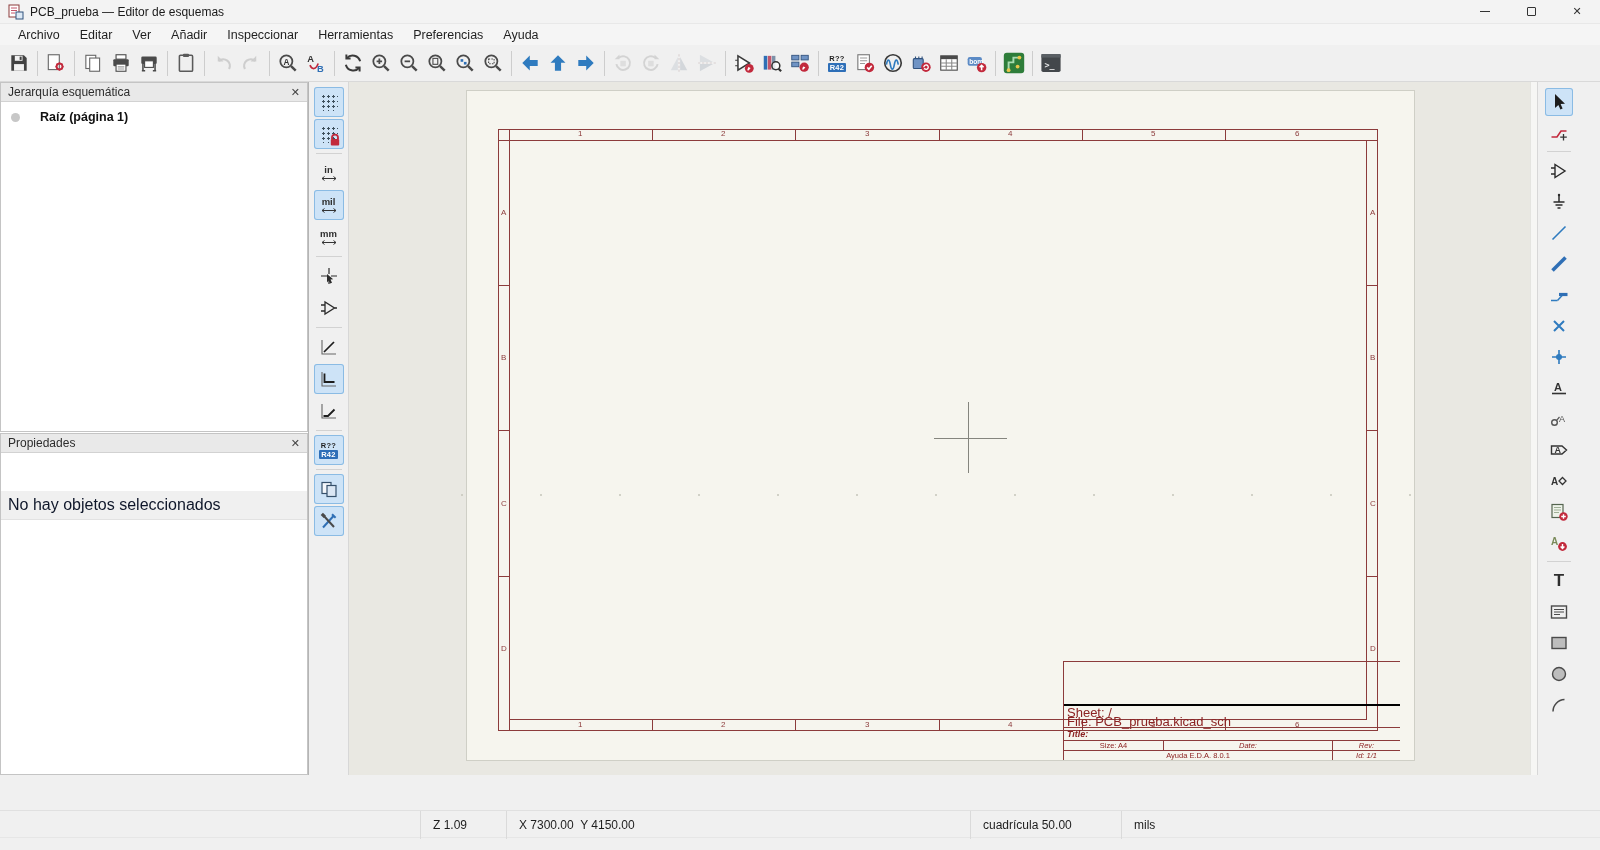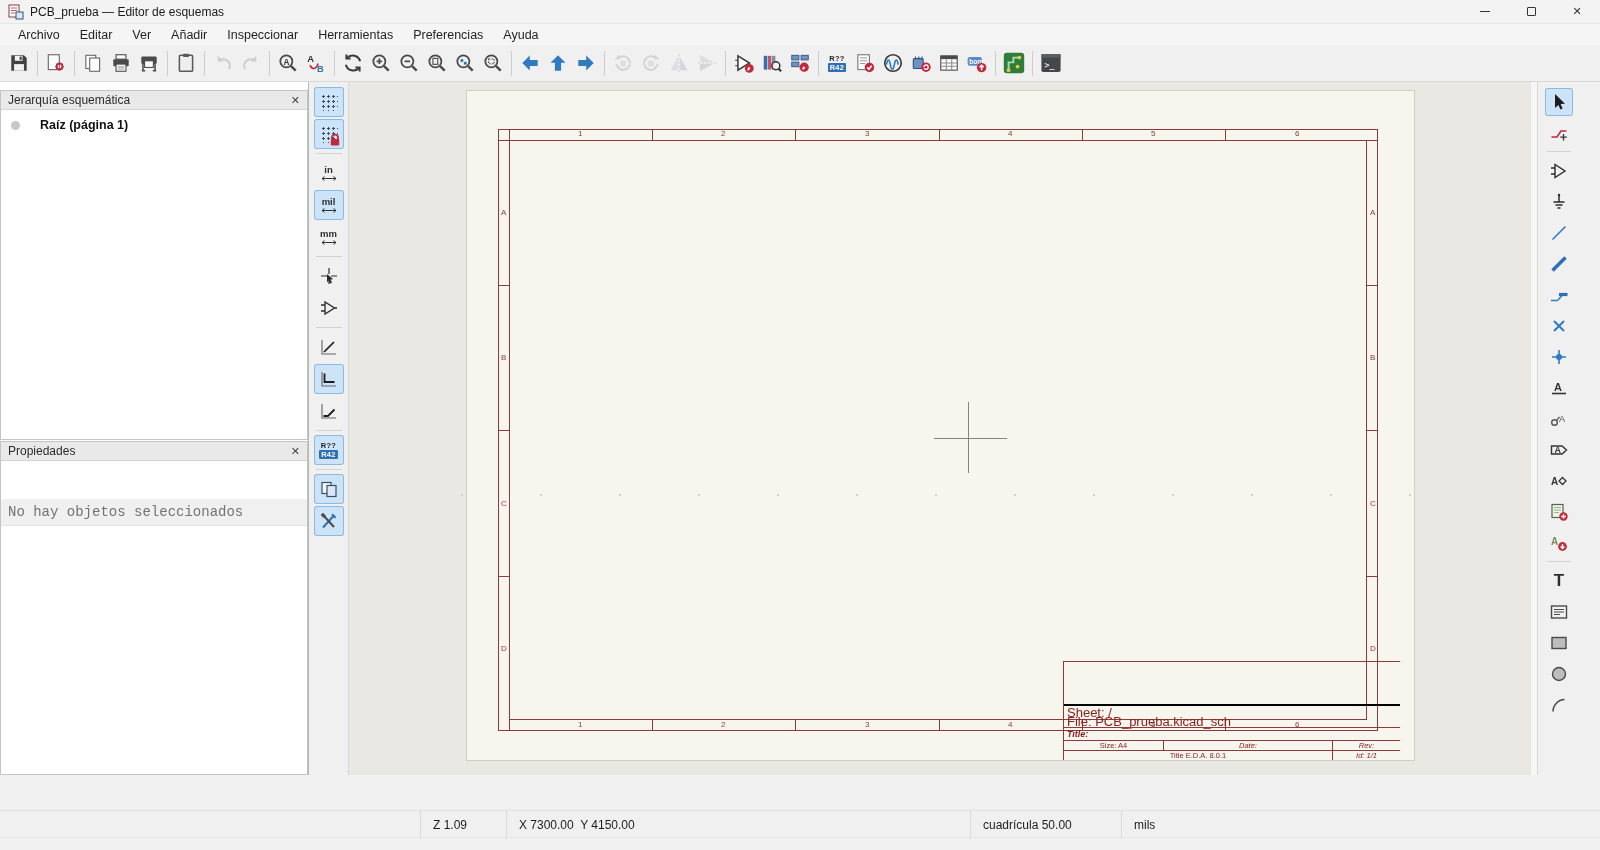--- a/index.html
+++ b/index.html
@@ -28,31 +28,31 @@
   .tbtn{width:28px;height:28px;border-radius:3px;display:flex;align-items:center;justify-content:center;flex:none;}
   .tbtn.disabled{opacity:.4;filter:grayscale(55%);}
   .vsep{width:1px;height:25px;background:#cdcdcd;margin:0 4px;flex:none;}
 
   
   .main{position:absolute;left:0;top:82px;width:1600px;height:693px;display:flex;}
 
   .leftpanel{width:309px;flex:none;display:flex;flex-direction:column;background:#fff;
     border-right:1px solid #b5b5b5;}
   .panelbox{display:flex;flex-direction:column;border:1px solid #c4c4c4;}
-  .panel-hier{height:350px;margin-top:8px;}
+  .panel-hier{height:350px;}
   .panel-props{flex:1;margin-top:1px;gap:38px;}
   .panel-header{height:19px;background:#e9e9e9;border-bottom:1px solid #d2d2d2;display:flex;
     align-items:center;padding:0 7px;font-size:12px;color:#2c2c2c;flex:none;}
   .panel-close{margin-left:auto;font-size:11px;color:#444;line-height:11px;}
   .tree{flex:1;background:#fff;padding-top:5px;}
   .tree-item{display:flex;align-items:center;gap:20px;padding:3px 10px;}
   .tree-dot{width:9px;height:9px;border-radius:50%;background:#c7c7c7;flex:none;}
   .tree-label{font-size:12.5px;font-weight:bold;color:#111;}
-  .props-empty{background:#f0f0f0;padding:5px 7px;font-size:14px;color:#737373;
-    border-bottom:1px solid #e2e2e2;font-family:Liberation Mono, monospace;}
+  .props-empty{background:#f0f0f0;padding:5px 7px;font-size:16px;color:#0f172a;
+    border-bottom:1px solid #e2e2e2;}
   .props-body{flex:1;background:#fff;}
 
   
   .lefttoolbar{width:40px;flex:none;background:#f0f0f0;border-right:1px solid #d7d7d7;
     display:flex;flex-direction:column;align-items:center;padding-top:4px;}
   .sbtn{width:30px;height:30px;border-radius:3px;display:flex;align-items:center;
     justify-content:center;margin:1px 16px;flex:none;position:relative;}
   .active{background:#cde3f7;box-shadow:inset 0 0 0 1px 	#8abbe4;}
   .hsep{width:26px;height:1px;background:#d2d2d2;margin:3px 0;flex:none;}
   .gridglyph{width:18px;height:18px;background:radial-gradient(#3d4f5c 1.1px,transparent 1.2px);
@@ -571,21 +571,21 @@
             <div>Sheet: /</div>
             <div>File: PCB_prueba.kicad_sch</div>
           </div>
           <div class="tb-title">Title:</div>
           <div class="tb-row">
             <span class="tb-cell" style="width:99px">Size: A4</span>
             <span class="tb-cell tb-b" style="flex:1">Date:</span>
             <span class="tb-cell tb-b" style="width:68px">Rev:</span>
           </div>
           <div class="tb-row" style="flex:none">
-            <span class="tb-cell" style="flex:1">Title E.D.A. 8.0.1</span>
+            <span class="tb-cell" style="flex:1">Ayuda E.D.A. 8.0.1</span>
             <span class="tb-cell tb-b" style="width:68px">Id: 1/1</span>
           </div>
         </div>
       </div>
     </div>
     <div class="dotsrow"></div>
     <div class="crossh" style="left:585px;top:356px;width:73px;height:1px"></div>
     <div class="crossh" style="left:619px;top:320px;width:1px;height:71px"></div>
     <div class="scrollv"></div>
   </div>

